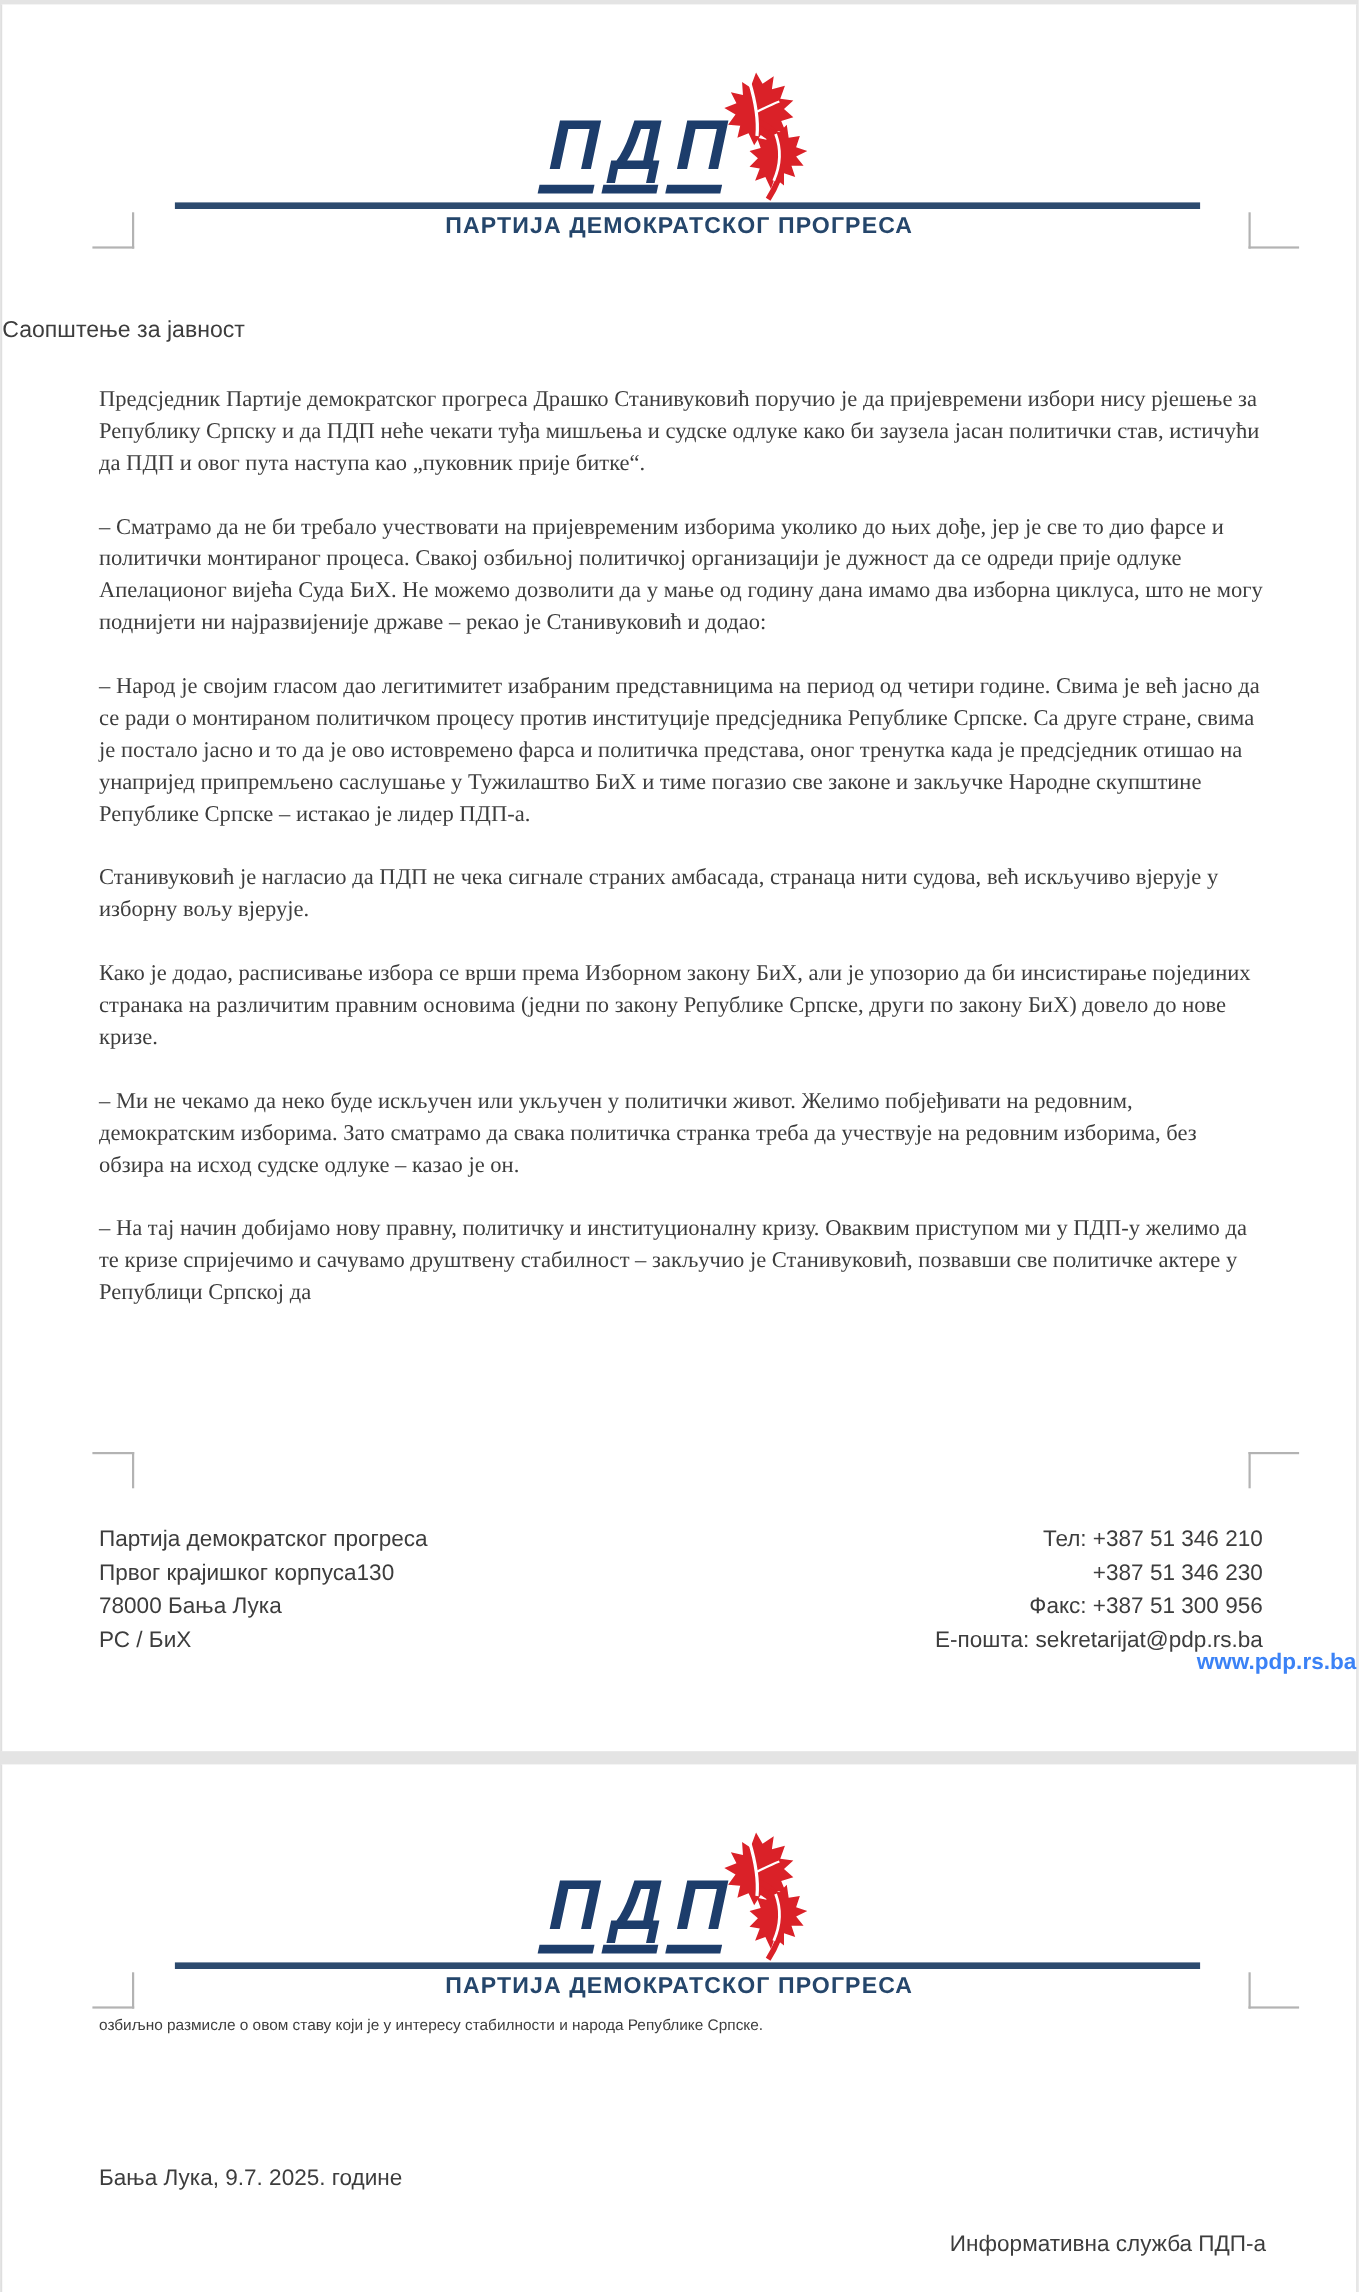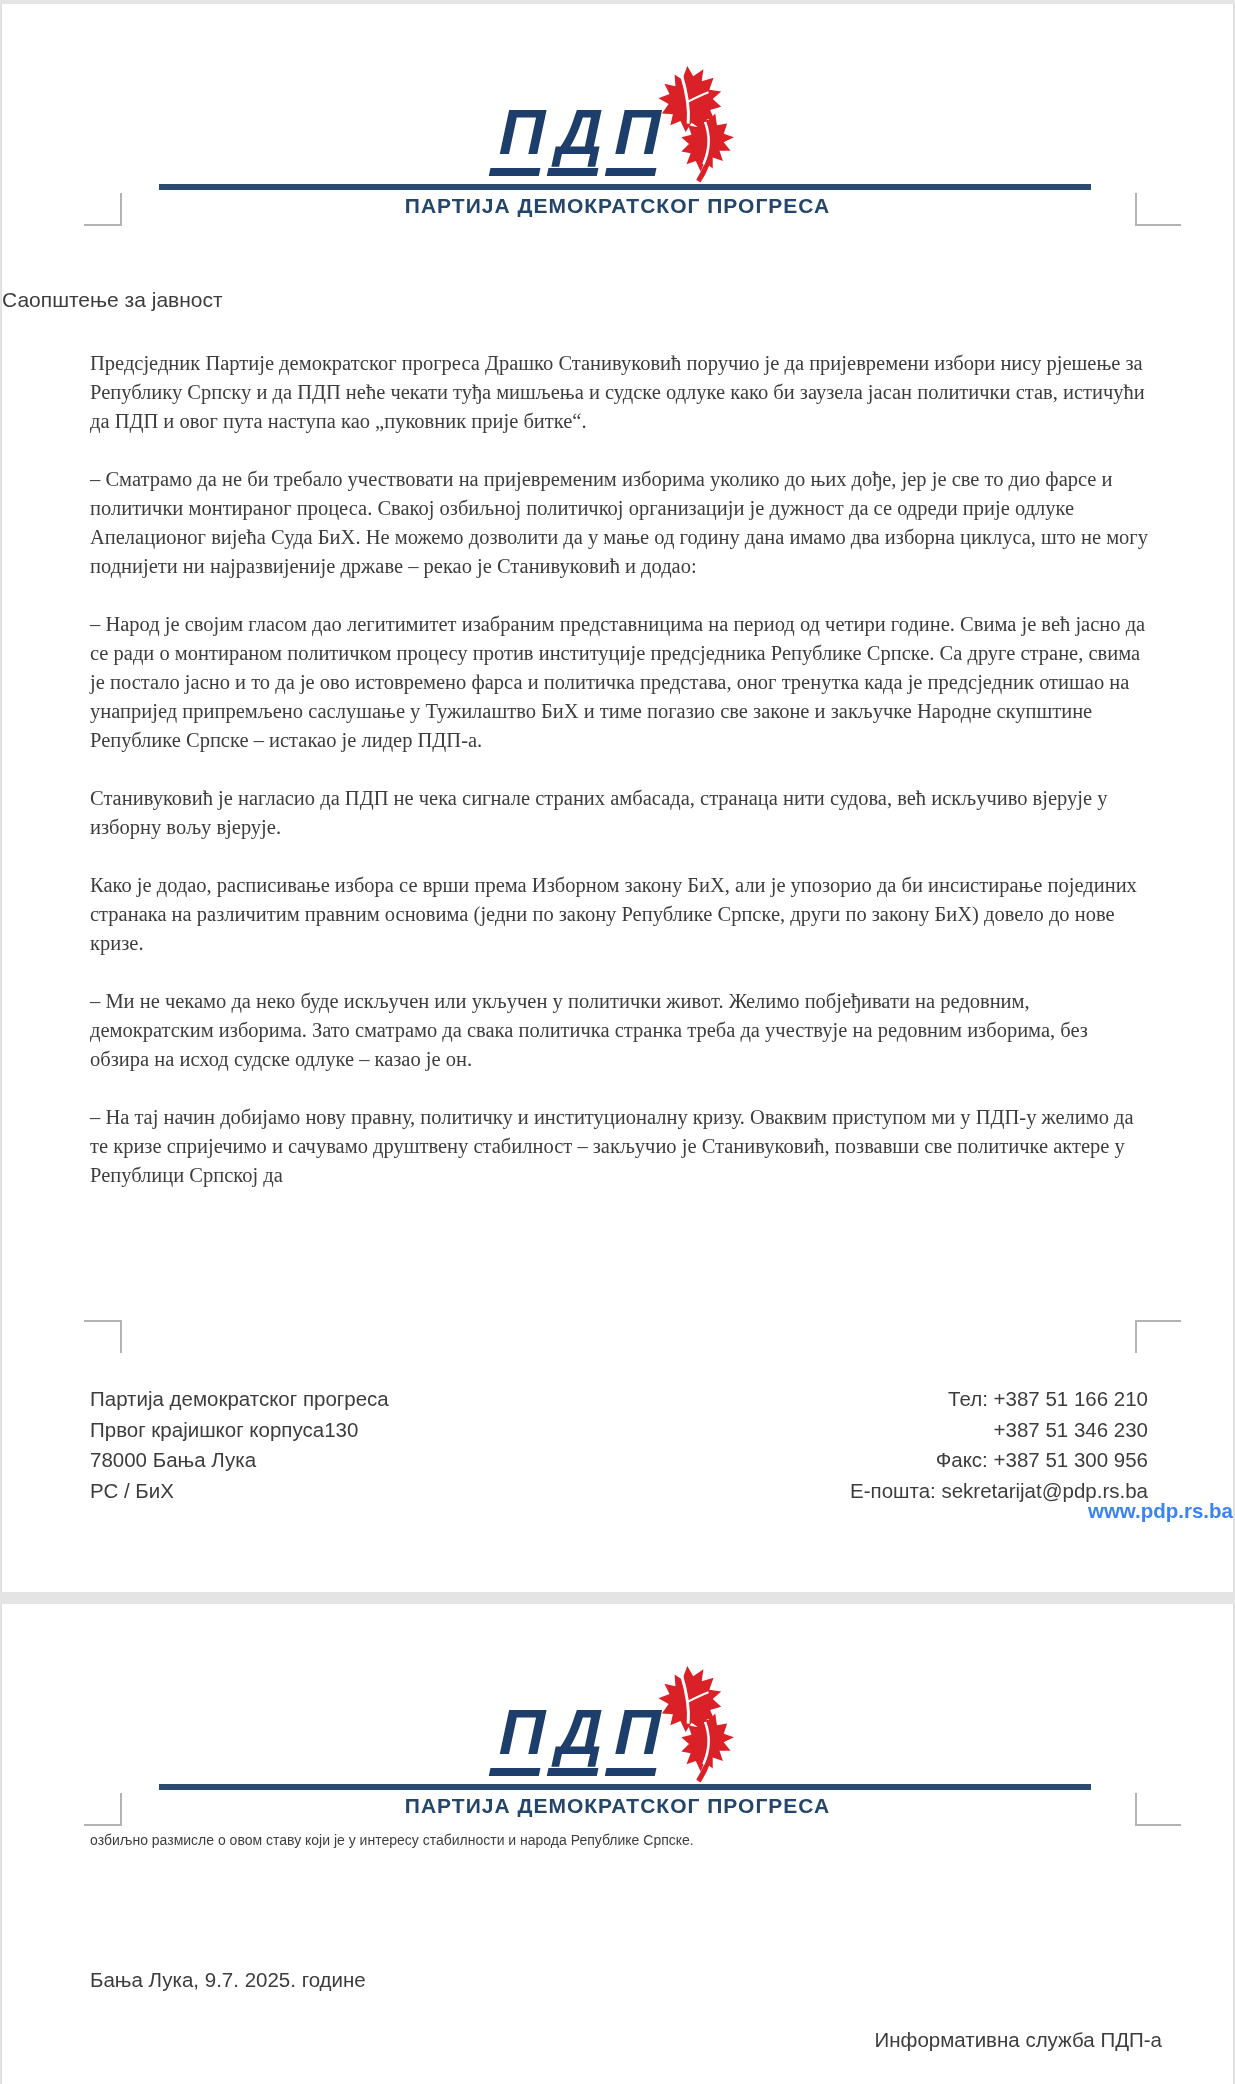--- a/index.html
+++ b/index.html
@@ -42,21 +42,21 @@
           display:flex;justify-content:space-between;font-size:20.5px;line-height:30.5px;}
   .footer .addr{text-align:left;}
   .footer .contact{text-align:right;}
   .website{position:absolute;top:1495px;left:0;right:0;text-align:right;
            font-size:20.5px;font-weight:bold;color:#3b82f6;}
 
   
   .cont-text{position:absolute;top:222px;left:88px;width:1062px;
              font-size:14px;line-height:29px;}
   .dateline{position:absolute;top:364px;left:88px;font-size:20.5px;}
-  .signature{position:absolute;top:424px;right:71px;font-size:20.5px;text-align:right;}
+  .signature{position:absolute;top:424px;right:82px;font-size:20.5px;text-align:right;}
 </style>
 </head>
 <body>
 
 <div class="canvas">
 
   <div class="page page1">
 
     <div class="logo-wrap">
       <div class="logo-text">
@@ -95,21 +95,21 @@
     <div class="mark br" style="left:1133px;top:1316px;"></div>
 
     <div class="footer">
       <div class="addr">
         <div>Партија демократског прогреса</div>
         <div>Првог крајишког корпуса130</div>
         <div>78000 Бања Лука</div>
         <div>РС / БиХ</div>
       </div>
       <div class="contact">
-        <div>Тел: +387 51 166 210</div>
+        <div>Тел: +387 51 346 210</div>
         <div>+387 51 346 230</div>
         <div>Факс: +387 51 300 956</div>
         <div>Е-пошта: sekretarijat@pdp.rs.ba</div>
       </div>
     </div>
     <div class="website">www.pdp.rs.ba</div>
   </div>
 
   <div class="page page2">
 

